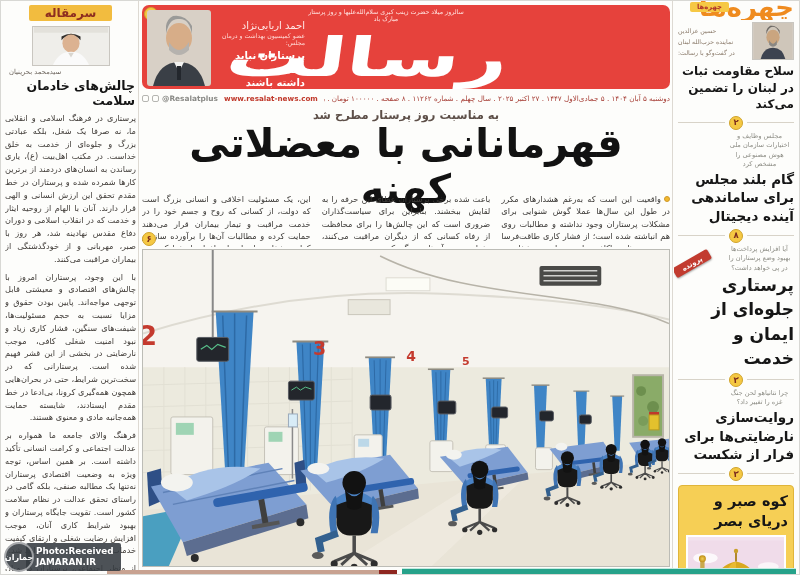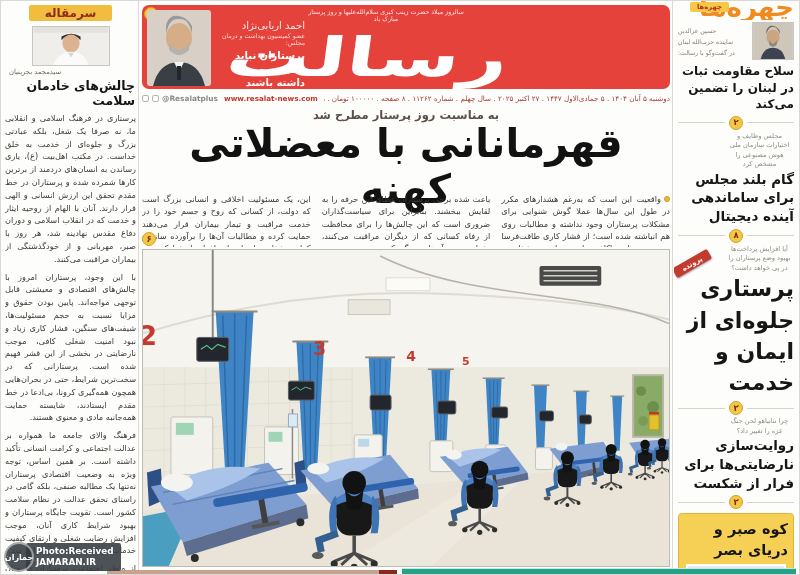--- a/index.html
+++ b/index.html
@@ -85,21 +85,21 @@
                 transform:translateY(-3px); white-space:nowrap; }
   .sb-art-tag { position:absolute; left:12px; top:1px; background:#f6c844; color:#b0352a;
                 font-size:6.8px; font-weight:bold; padding:1px 7px; border-radius:2px; }
   .sb-faces { display:flex; gap:4px; margin:2px 0 3px; }
   .sb-face-photo { width:42px; height:38px; border:1px solid #c9c6c0; flex:none; }
   .sb-face-photo svg { display:block; width:100%; height:100%; }
   .sb-face-cap { flex:1; font-size:6.2px; color:#8a7a6a; text-align:left; line-height:1.8; padding-top:3px; }
   .sb-h { font-weight:bold; color:#161616; line-height:1.38; }
   .sb-h1 { font-size:12px; }
   .sb-h2 { font-size:13.5px; }
-  .sb-h3 { font-size:22px; line-height:1.42; }
+  .sb-h3 { font-size:17px; line-height:1.42; }
   .sb-h4 { font-size:13.5px; }
   .badge-row { display:flex; align-items:center; gap:4px; margin:3px 0 2px; }
   .brline { flex:1; height:1px; background:#d8d3c8; }
   .sb-kick { font-size:6.6px; color:#8d8d85; text-align:center; line-height:1.45; margin-top:2px;margin-left:47px; }
   .sb-item { position:relative; }
   .ribbon { position:absolute; left:-6px; top:13px; transform:rotate(-30deg); background:#c23b2f;
             color:#fff; font-size:7px; font-weight:bold; padding:1.5px 9px; border-radius:2px;
             box-shadow:0 1px 2px rgba(0,0,0,.35); z-index:2; }
   .sb-feature { background:#f6cf55; border:1px solid #e0b53a; border-radius:4px;
                 padding:5px 5px 3px; margin-top:4px; }

